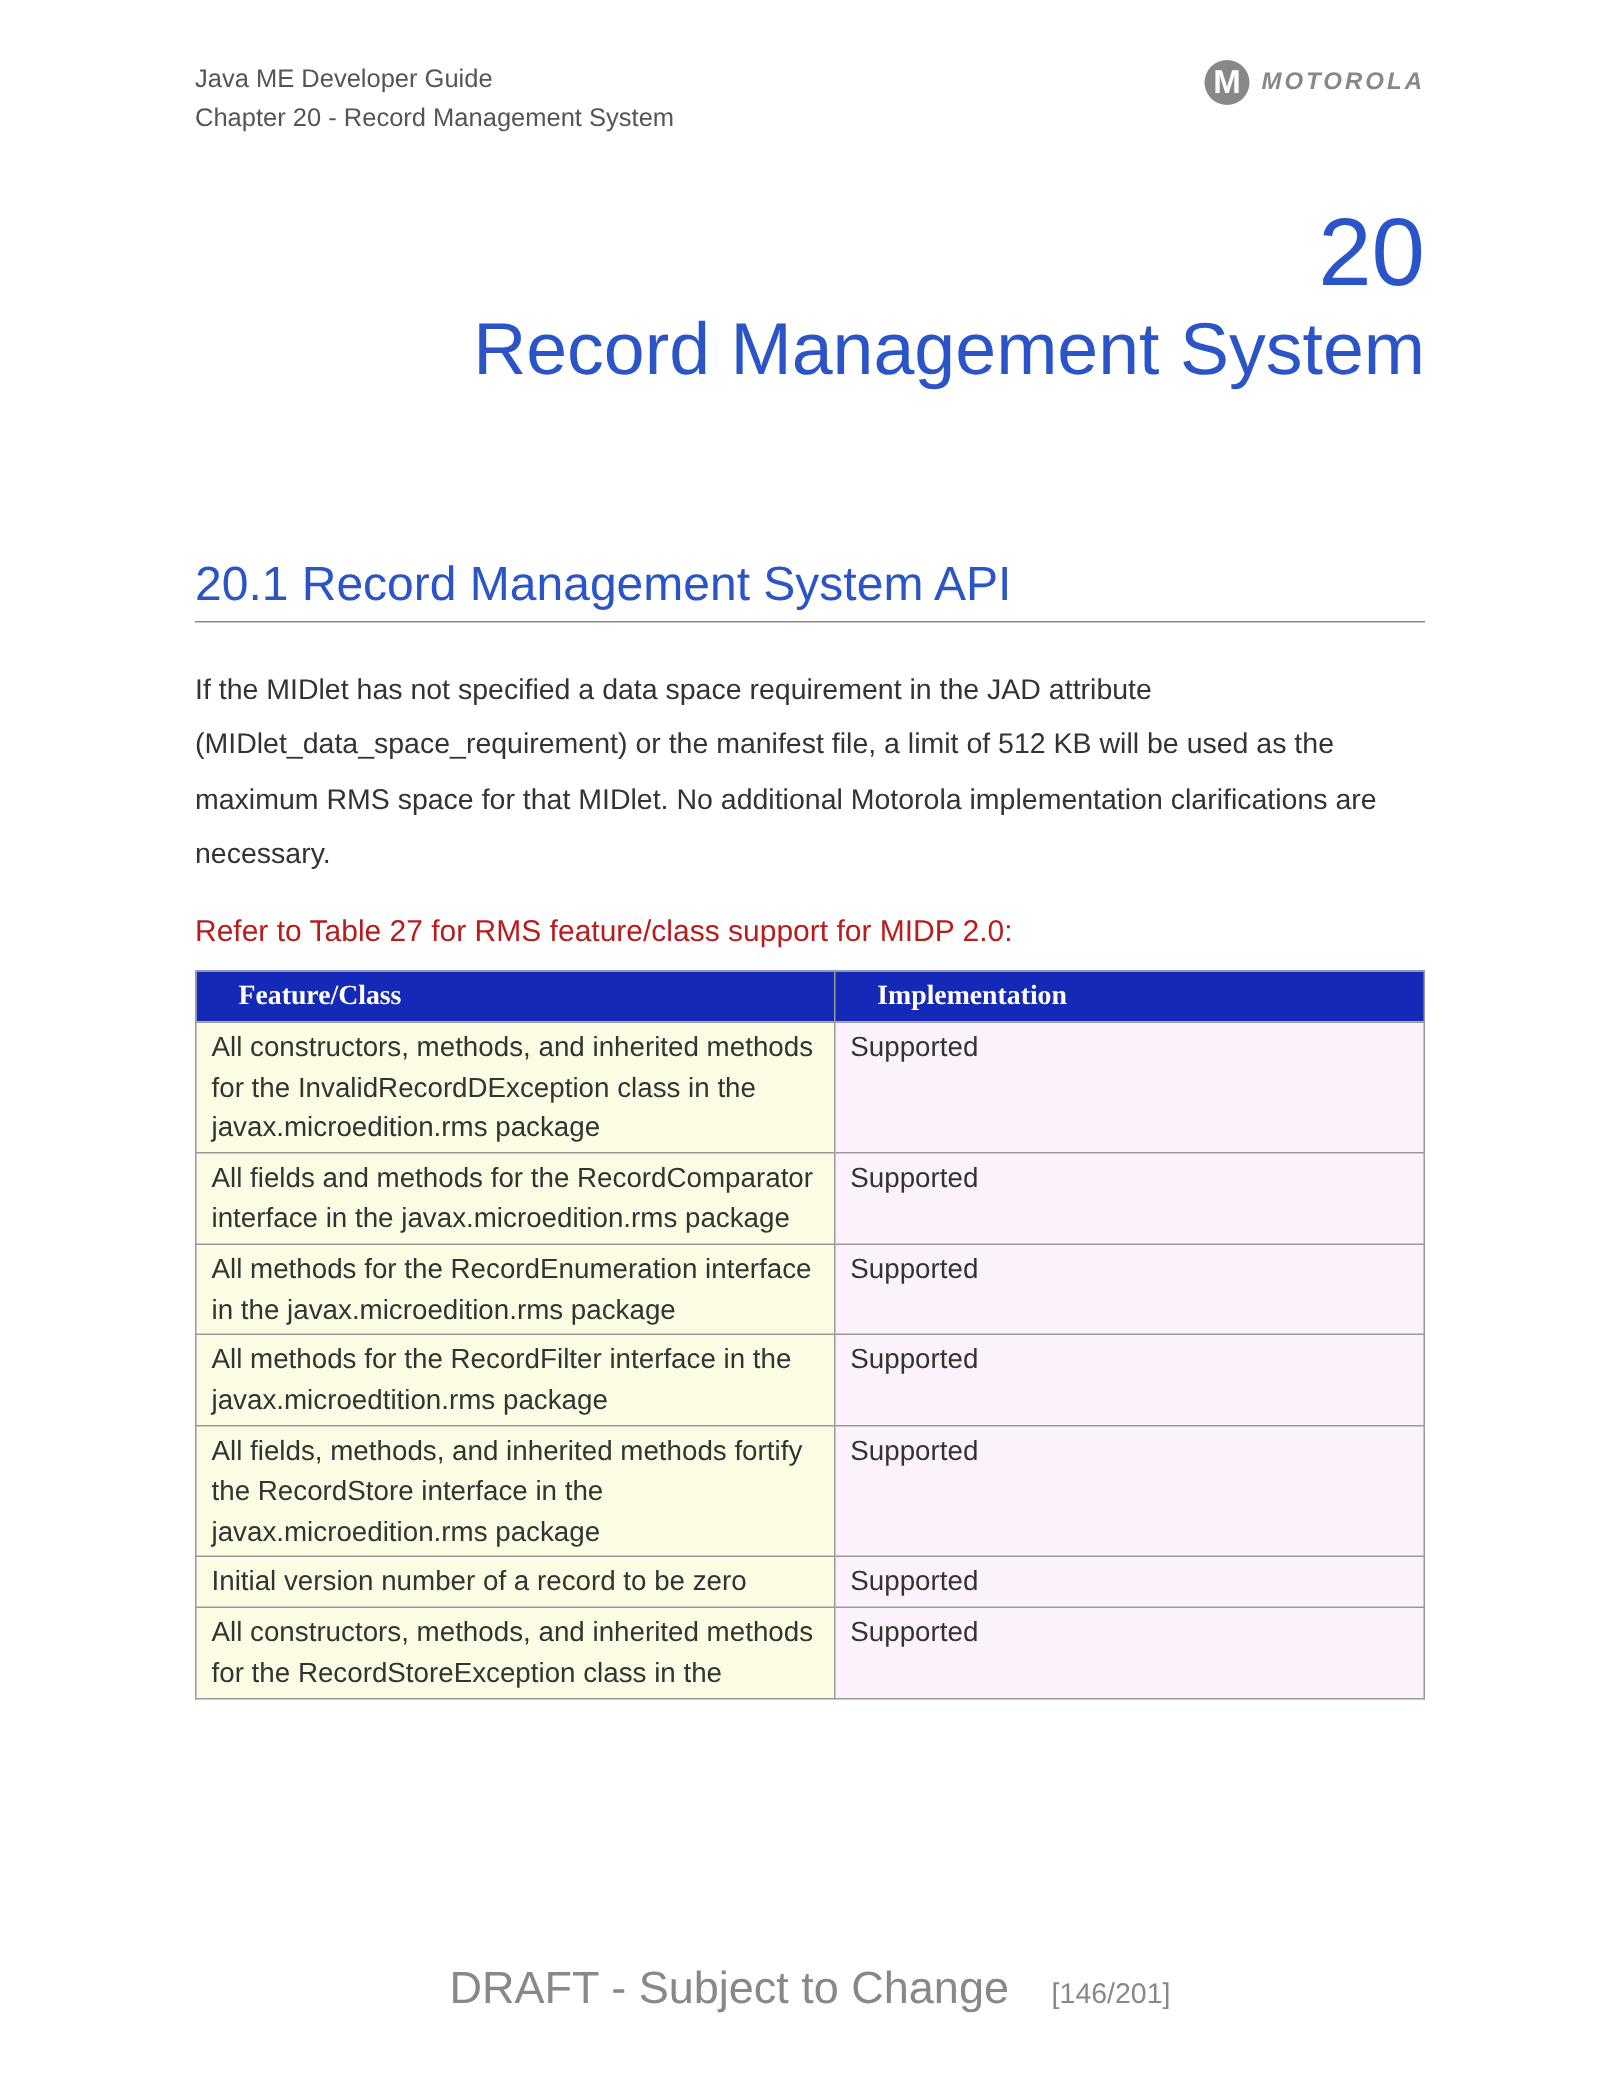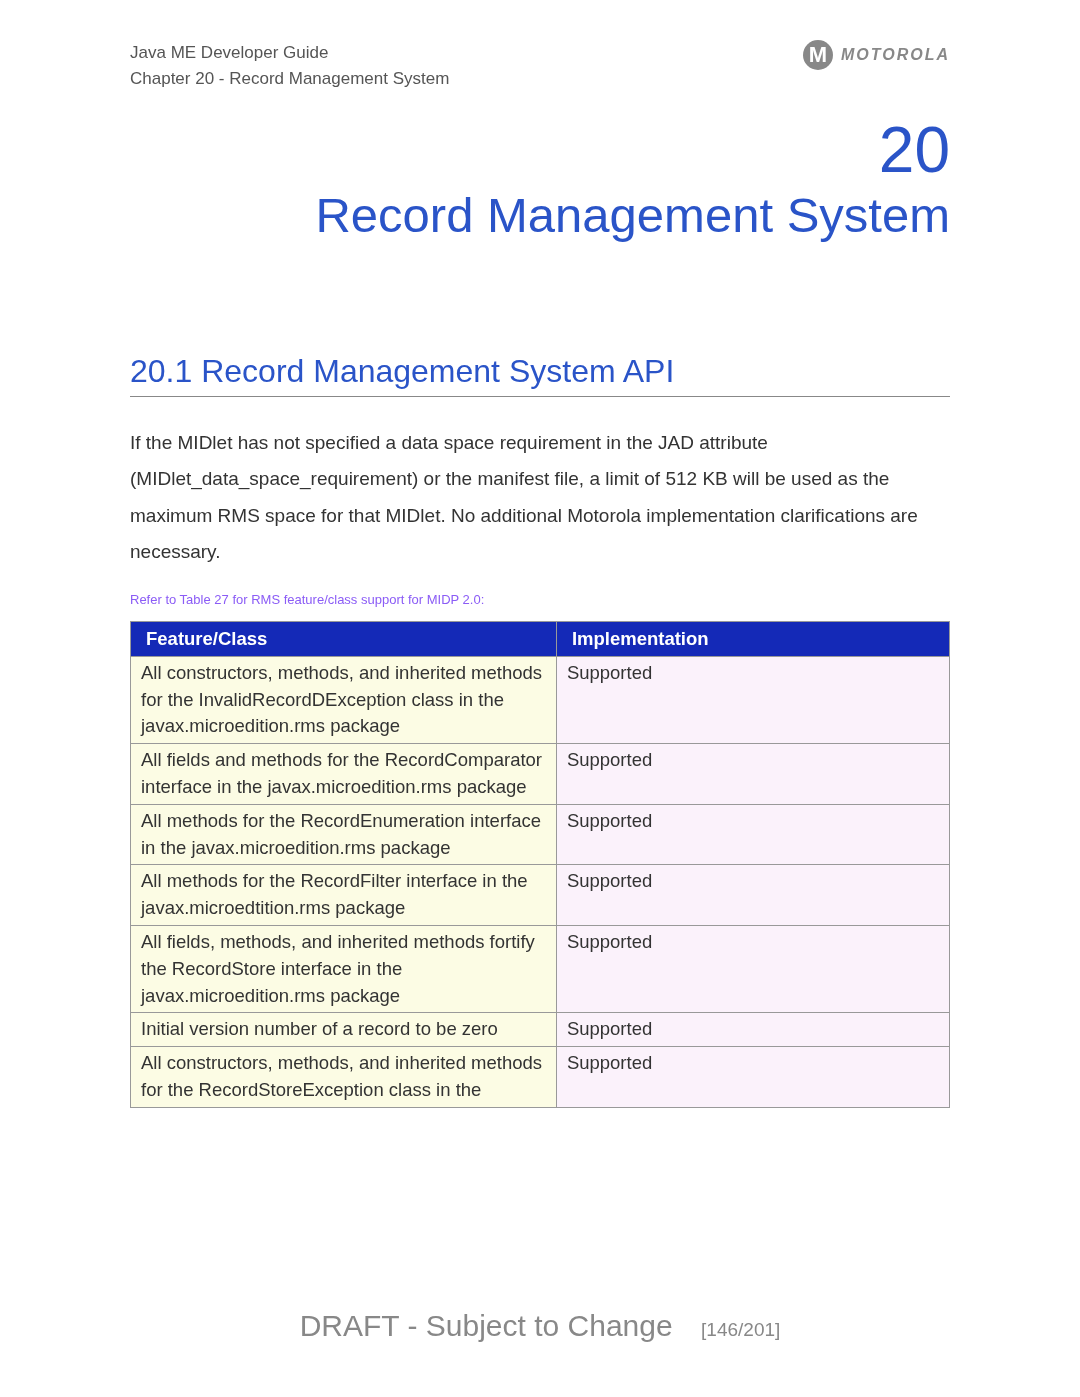--- a/index.html
+++ b/index.html
@@ -49,21 +49,21 @@
     letter-spacing: 2px;
     color: #888;
     font-weight: bold;
     font-style: italic;
     text-transform: uppercase;
   }
   .chapter-number {
     text-align: right;
     font-size: 64px;
     color: #2a54c8;
-    margin-top: 22px;
+    margin-top: 40px;
     margin-bottom: 0;
     font-weight: 400;
   }
   .chapter-title {
     text-align: right;
     font-size: 49px;
     color: #2a54c8;
     margin: 0 0 10px 0;
     line-height: 1.15;
     font-weight: 400;
@@ -80,36 +80,37 @@
     border-top: 1px solid #888;
     margin: 0 0 28px 0;
   }
   .body-text {
     font-size: 19px;
     color: #333;
     line-height: 1.9;
     margin: 0 0 22px 0;
   }
   .ref-text {
-    font-size: 13px;
-    color: #8b5cf6;
+    font-size: 20px;
+    color: #b91c1c;
     margin: 16px 0 14px 0;
   }
   .tbl {
     width: 100%;
     border-collapse: collapse;
     font-size: 18.5px;
   }
   .tbl th {
     background: #1429b7;
     color: #fff;
     text-align: left;
-    padding: 6px 15px;
+    padding: 6px 28px;
     font-weight: bold;
     border: 1px solid #999;
+    font-family: Liberation Serif, serif;
   }
   .tbl td {
     padding: 3px 10px;
     border: 1px solid #999;
     vertical-align: top;
     line-height: 1.45;
   }
   .col-feature { background: #fcfce4; width: 52%; }
   .col-impl { background: #fbf2fb; }
   .footer {

